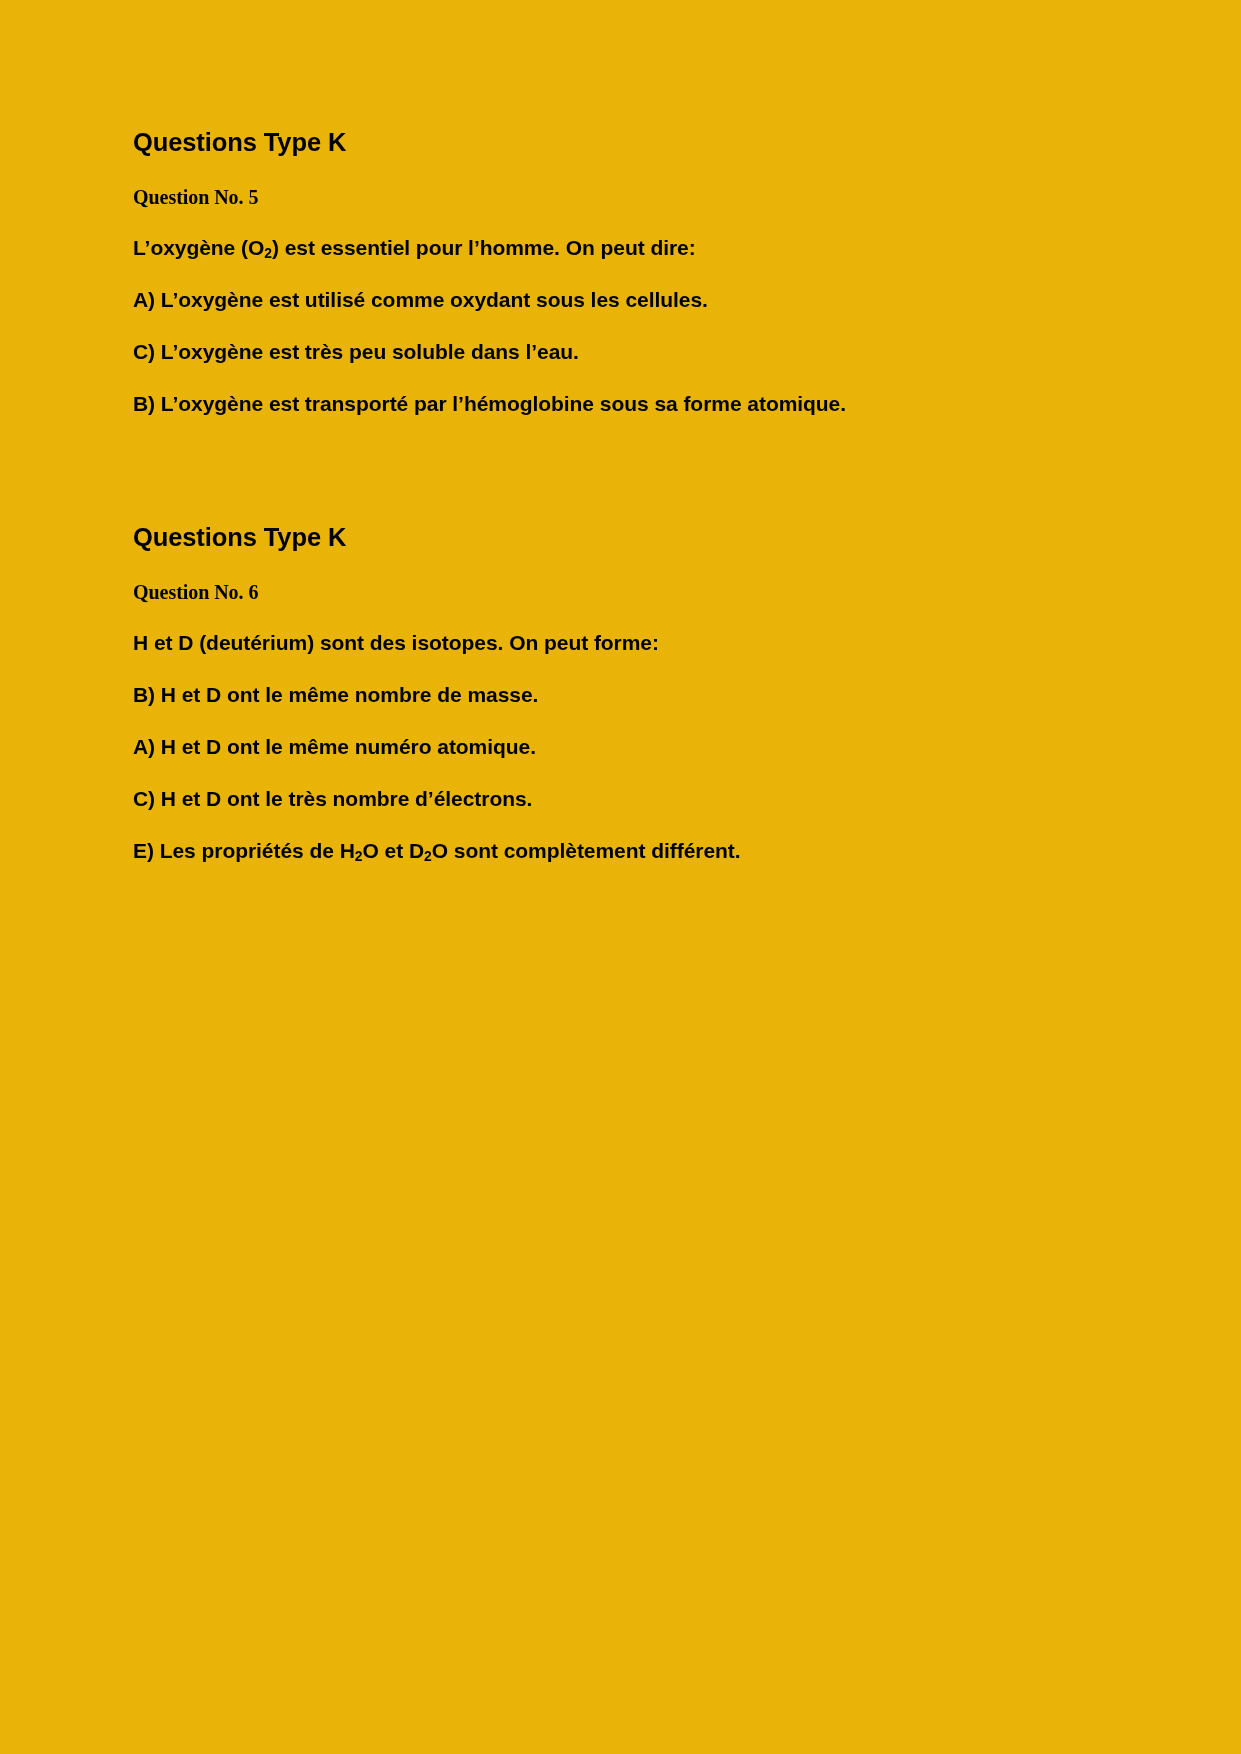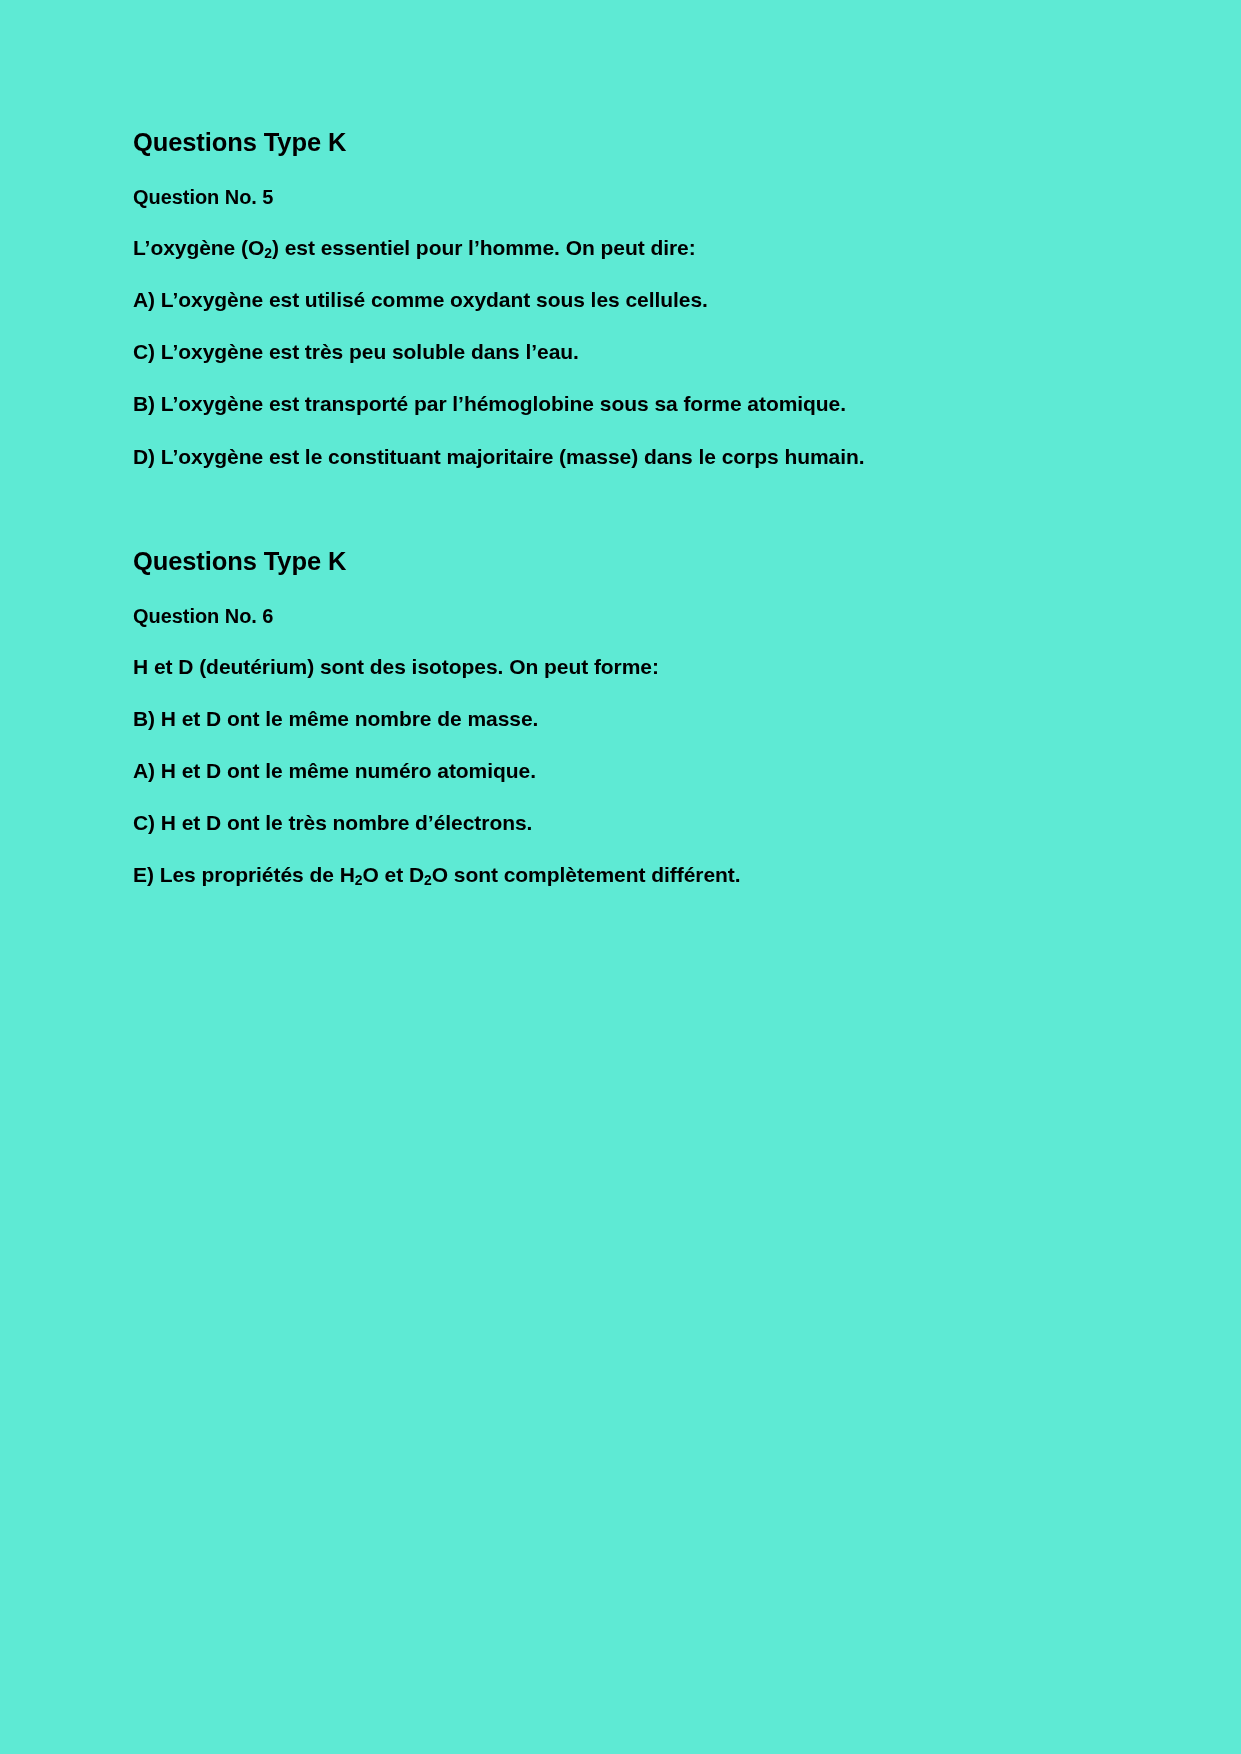--- a/index.html
+++ b/index.html
@@ -11,21 +11,21 @@
     width: 1241px;
     height: 1754px;
     position: relative;
     font-family: "Liberation Sans", sans-serif;
     color: #000000;
     -webkit-font-smoothing: antialiased;
   }
   .page {
     position: absolute;
     inset: 0;
-    background: #5eead4;
+    background: #eab308;
     overflow: hidden;
   }
   .content {
     position: absolute;
     left: 133px;
     top: 128px;
     width: 975px;
   }
   .block { margin: 0; }
   .block-gap { height: 78px; }
@@ -38,20 +38,21 @@
     margin: 0 0 30px 0;
     color: #000000;
   }
   h2.question-label {
     font-size: 20px;
     font-weight: bold;
     line-height: 1.1;
     letter-spacing: -0.05px;
     margin: 0 0 28px 0;
     color: #000000;
+    font-family: Liberation Serif, serif;
   }
   p.stem,
   p.option {
     font-size: 21px;
     font-weight: bold;
     line-height: 1.15;
     letter-spacing: -0.05px;
     margin: 0 0 28px 0;
     color: #000000;
     white-space: pre-wrap;
@@ -69,21 +70,20 @@
 <div class="page">
   <div class="content">
 
     <div class="block">
       <h1 class="section-title">Questions Type K</h1>
       <h2 class="question-label">Question No. 5</h2>
       <p class="stem">L’oxygène (O<sub>2</sub>) est essentiel pour l’homme. On peut dire:</p>
       <p class="option">A) L’oxygène est utilisé comme oxydant sous les cellules.</p>
       <p class="option">C) L’oxygène est très peu soluble dans l’eau.</p>
       <p class="option">B) L’oxygène est transporté par l’hémoglobine sous sa forme atomique.</p>
-      <p class="option last">D) L’oxygène est le constituant majoritaire (masse) dans le corps humain.</p>
     </div>
 
     <div class="block-gap"></div>
 
     <div class="block">
       <h1 class="section-title">Questions Type K</h1>
       <h2 class="question-label">Question No. 6</h2>
       <p class="stem">H et D (deutérium) sont des isotopes. On peut forme:</p>
       <p class="option">B) H et D ont le même nombre de masse.</p>
       <p class="option">A) H et D ont le même numéro atomique.</p>

